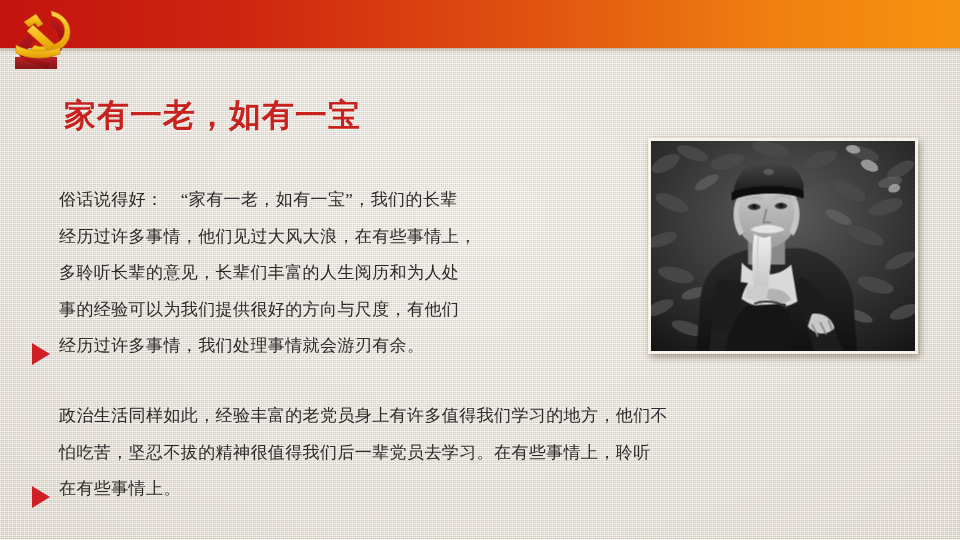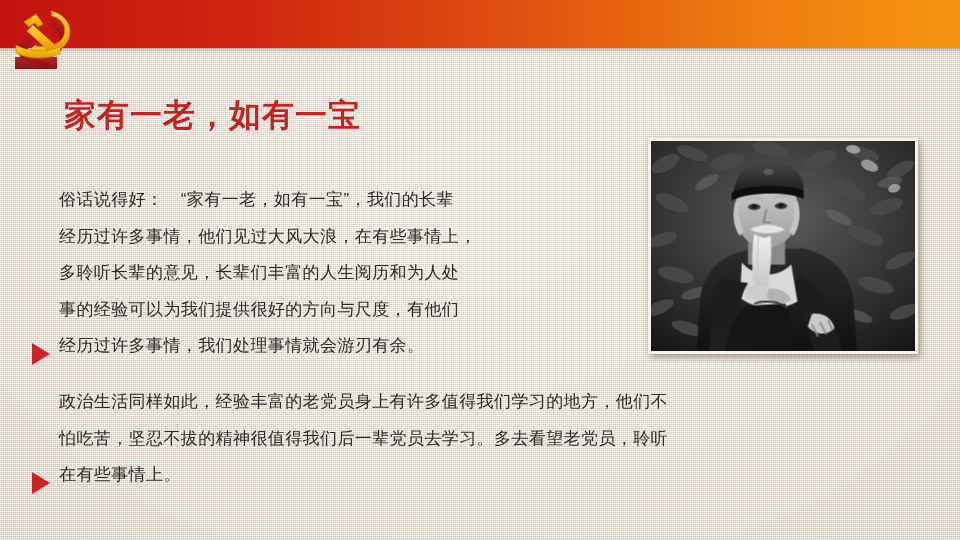--- a/index.html
+++ b/index.html
@@ -23,20 +23,21 @@
         rgba(255,255,255,0.55) 0px, rgba(255,255,255,0.55) 1px,
         rgba(196,184,168,0.28) 1px, rgba(196,184,168,0.28) 2px,
         rgba(255,255,255,0.30) 2px, rgba(255,255,255,0.30) 3px,
         rgba(173,160,142,0.16) 3px, rgba(173,160,142,0.16) 4px),
       repeating-linear-gradient(90deg,
         rgba(255,255,255,0.50) 0px, rgba(255,255,255,0.50) 1px,
         rgba(190,178,160,0.26) 1px, rgba(190,178,160,0.26) 2px,
         rgba(255,255,255,0.28) 2px, rgba(255,255,255,0.28) 3px,
         rgba(168,154,136,0.14) 3px, rgba(168,154,136,0.14) 4px),
       radial-gradient(ellipse at 50% 40%, #f3eee6 0%, #e7e0d5 62%, #ddd5c8 100%);
+    font-family: Liberation Serif, serif;
   }
 
   
   .header-bar {
     position: absolute;
     left: 0; top: 0;
     width: 960px;
     height: 48px;
     background: linear-gradient(to right, #c3130f 0%, #cf2610 26%, #e05210 55%, #ef7f10 80%, #f79311 100%);
   }
@@ -89,21 +90,21 @@
     font-size: 17px;
     line-height: 36.5px;
     letter-spacing: 0.4px;
     text-align: justify;
   }
   .para .line { display: block; white-space: nowrap; }
 
   #block-1 { left: 32px; top: 182px; width: 600px; }
   #block-1 .para { width: 572px; }
 
-  #block-2 { left: 32px; top: 384px; width: 900px; }
+  #block-2 { left: 32px; top: 398px; width: 900px; }
   #block-2 .para { width: 872px; }
 
   
   .photo-frame {
     position: absolute;
     left: 648px; top: 138px;
     width: 264px;
     height: 210px;
     padding: 3px;
     background: #f6f2ea;
@@ -170,21 +171,21 @@
       <span class="line">多聆听长辈的意见，长辈们丰富的人生阅历和为人处</span>
       <span class="line">事的经验可以为我们提供很好的方向与尺度，有他们</span>
       <span class="line">经历过许多事情，我们处理事情就会游刃有余。</span>
     </div>
   </div>
 
   <div class="block" id="block-2">
     <div class="bullet"></div>
     <div class="para">
       <span class="line">政治生活同样如此，经验丰富的老党员身上有许多值得我们学习的地方，他们不</span>
-      <span class="line">怕吃苦，坚忍不拔的精神很值得我们后一辈党员去学习。多去看望老党员，聆听</span>
+      <span class="line">怕吃苦，坚忍不拔的精神很值得我们后一辈党员去学习。在有些事情上，聆听</span>
       <span class="line">在有些事情上。</span>
     </div>
   </div>
 
   <div class="photo-frame">
     <div class="photo">
       <svg viewBox="0 0 264 204" preserveAspectRatio="xMidYMid slice" xmlns="http://www.w3.org/2000/svg">
         <defs>
           <radialGradient id="leafbg" cx="50%" cy="35%" r="80%">
             <stop offset="0%" stop-color="#5d5d53"></stop>

